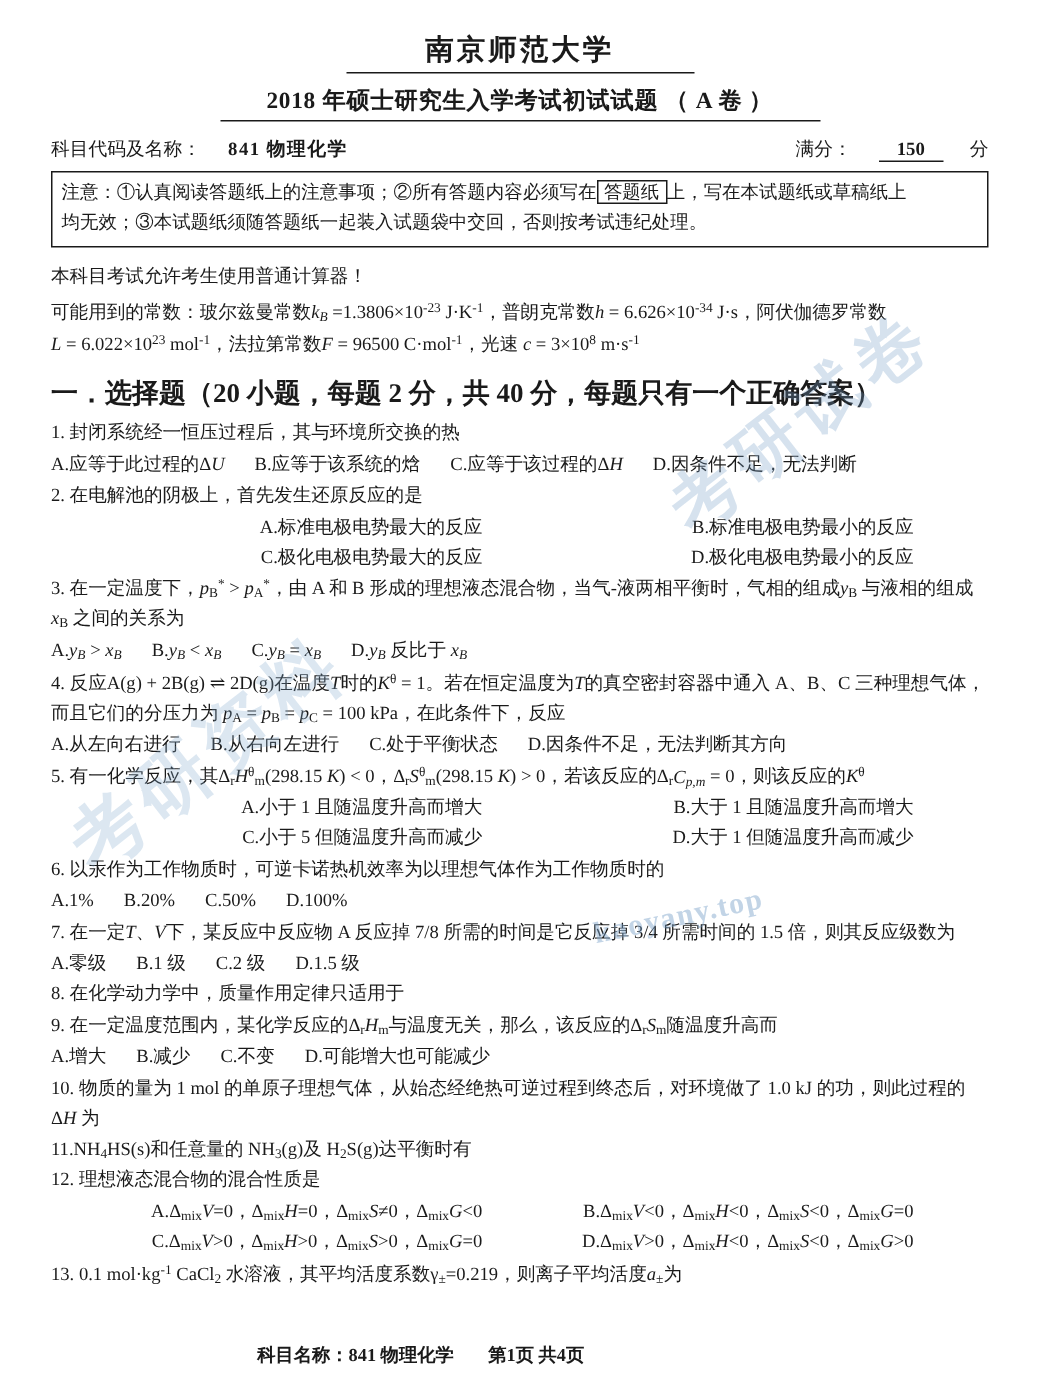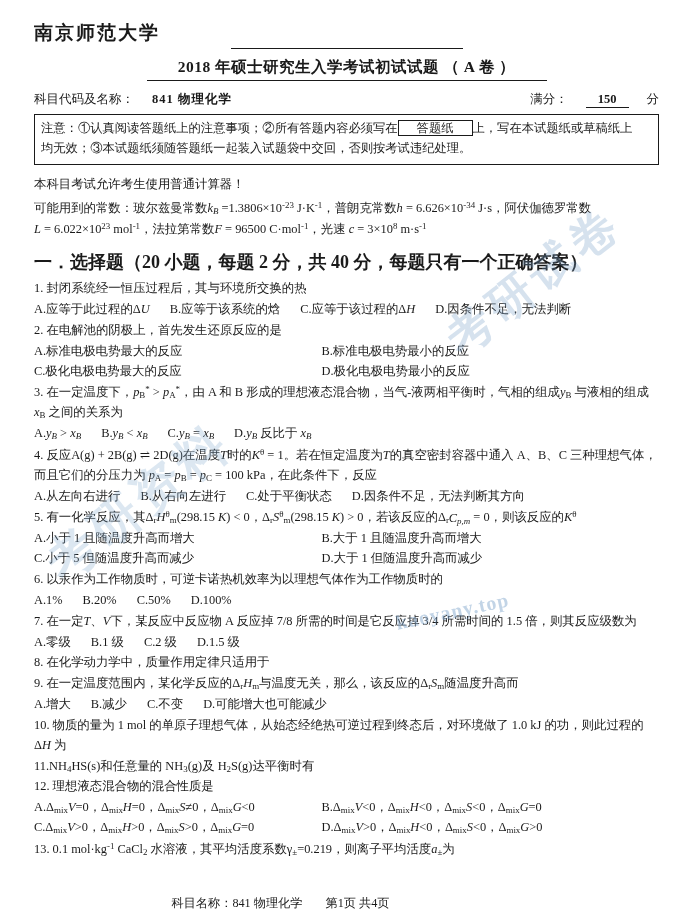--- a/index.html
+++ b/index.html
@@ -50,20 +50,21 @@
     color: rgba(130, 170, 205, 0.28);
   }
   .wm3 {
     left: 395px; top: 600px;
     font-size: 20px;
     transform: rotate(-12deg);
     color: rgba(120, 160, 200, 0.45);
     letter-spacing: 1px;
   }
   .title-univ {
+    text-align: center;
     font-size: 19px;
     font-weight: bold;
     letter-spacing: 2px;
     margin: 2px 0 2px 0;
   }
   .title-underline {
     width: 232px;
     height: 1px;
     background: #1a1a1a;
     margin: 0 auto 8px auto;
@@ -105,54 +106,55 @@
   .score-unit { white-space: nowrap; }
   .notice-box {
     border: 1px solid #1a1a1a;
     padding: 4px 6px 5px 6px;
     font-size: 12.3px;
     line-height: 1.62;
     margin-bottom: 10px;
   }
   .boxed-inline {
     border: 1px solid #1a1a1a;
-    padding: 0 18px;
+    padding: 0 4px;
   }
   .body-text {
     font-size: 12.4px;
     line-height: 1.6;
   }
   .para { margin: 3px 0; }
   .calc-note { margin-top: 4px; }
   .const-block { margin: 1px 0 9px 0; }
   .section-head {
     font-weight: bold;
     font-size: 18px;
     margin: 9px 0 2px 0;
   }
   .q { margin: 1px 0; }
   .opts {
     display: flex;
     flex-wrap: wrap;
     margin: 0;
+    text-align: right;
   }
   .opt { margin-right: 20px; white-space: nowrap; }
   .opt:last-child { margin-right: 0; }
   .opts-2 .opt { width: 46%; margin-right: 0; }
   sub { font-size: 0.72em; vertical-align: -0.25em; }
   sup { font-size: 0.72em; vertical-align: 0.45em; }
   i { font-style: italic; }
   .footer {
     position: absolute;
     bottom: 8px;
     left: 0;
     width: 561px;
     text-align: center;
     font-size: 12.2px;
-    font-weight: normal;
+    font-weight: bold;
   }
   .footer span { margin: 0 10px; }
 </style>
 </head>
 <body>
 
 <div class="page">
 
   <div class="watermark">
     <div class="wm-text wm1">考研试卷</div>

